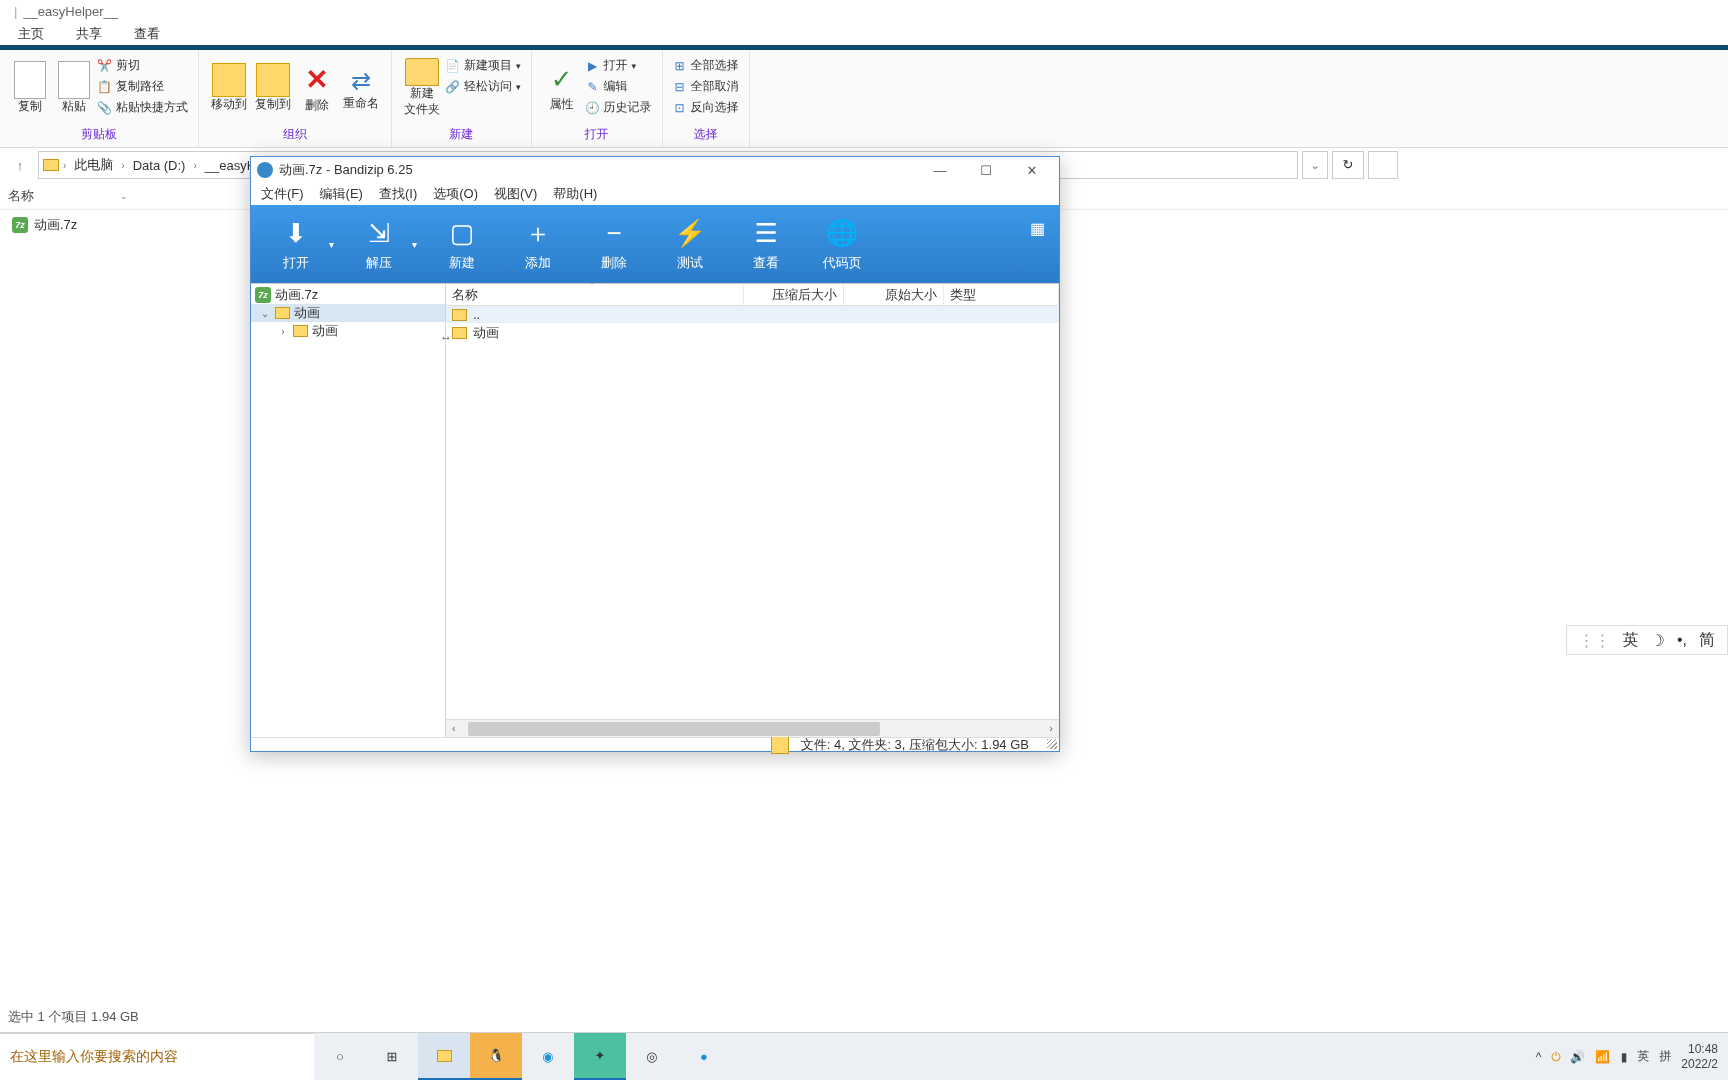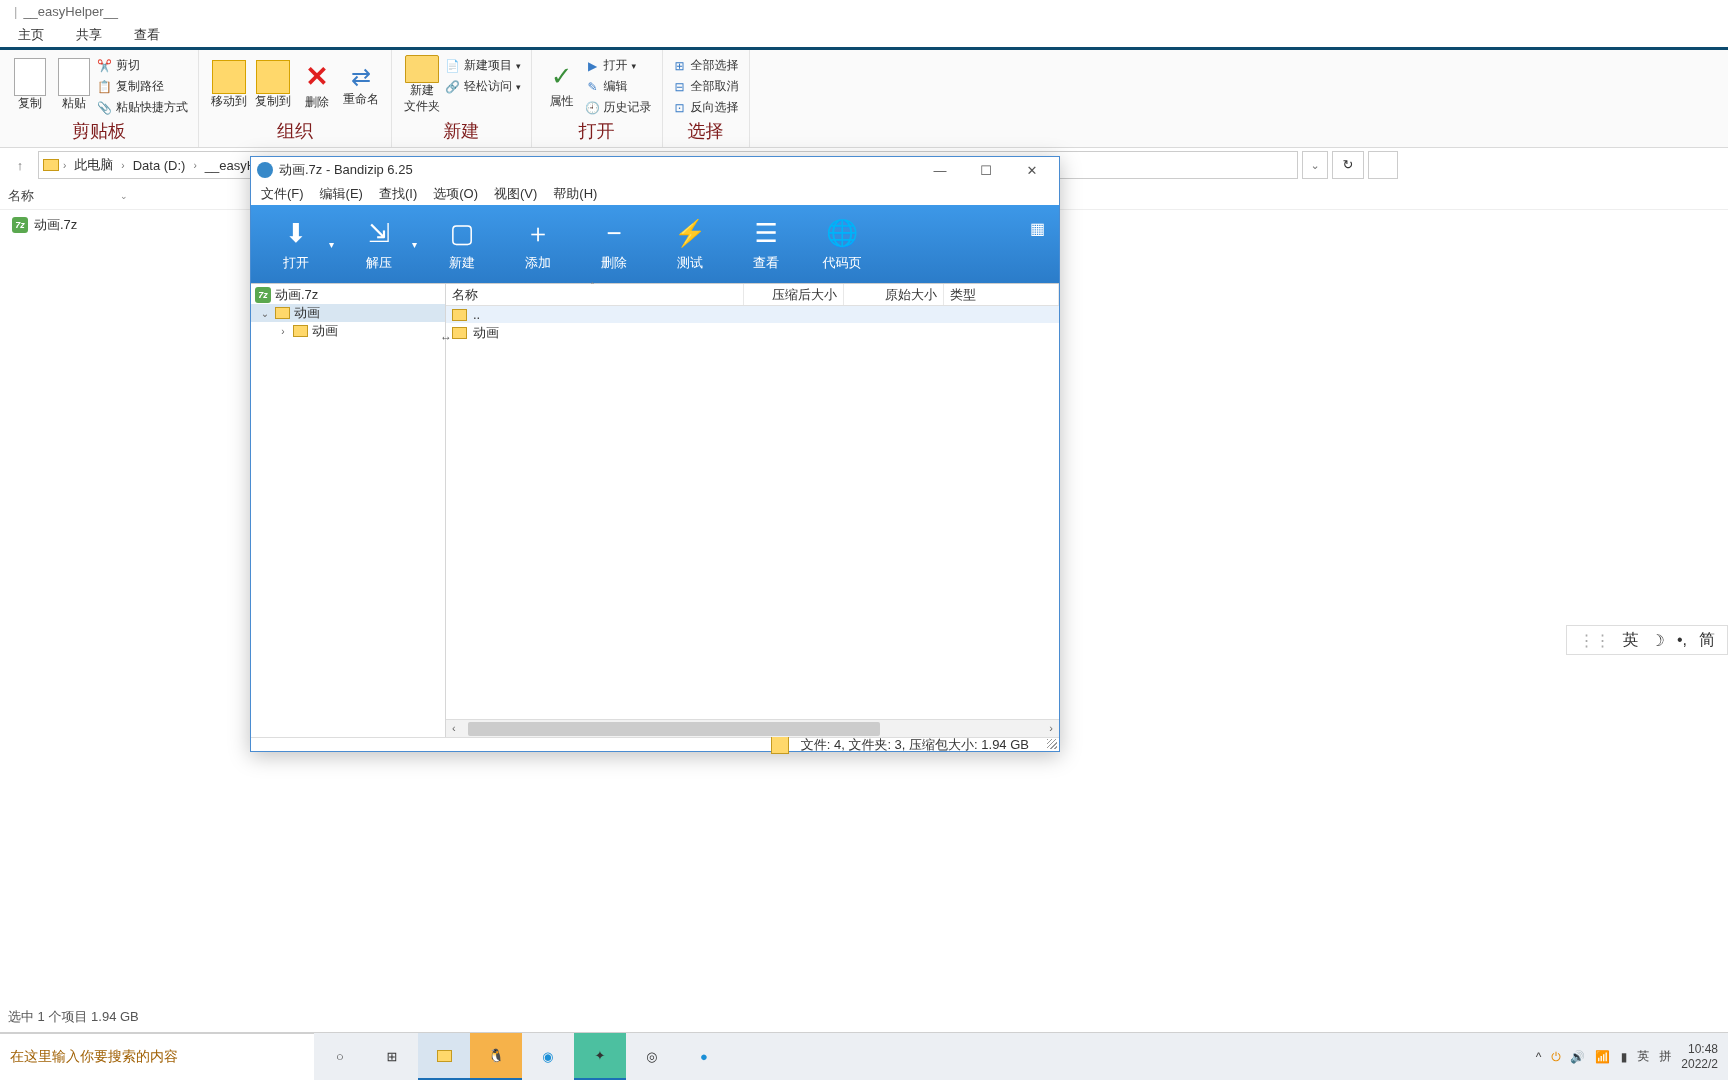--- a/index.html
+++ b/index.html
@@ -3,28 +3,28 @@
   <meta charset="utf-8">
   <style>
     * { margin: 0; padding: 0; box-sizing: border-box; font-family: "Microsoft YaHei", "Segoe UI", sans-serif; }
     body { width: 1728px; height: 1080px; background: #fff; overflow: hidden; position: relative; font-size: 13px; color: #333; }
     
     
     .exp-title { height: 22px; display: flex; align-items: center; padding-left: 8px; background: #fff; color: #666; font-size: 13px; }
     .exp-title .sep { margin: 0 6px; color: #aaa; }
     
     
-    .exp-tabs { height: 28px; display: flex; align-items: center; border-bottom: 3px solid #0c4a6e; padding-left: 2px; }
+    .exp-tabs { height: 28px; display: flex; align-items: center; border-bottom: 5px solid #0c4a6e; padding-left: 2px; }
     .exp-tab { padding: 4px 16px; font-size: 13px; color: #333; cursor: default; }
     
     
     .ribbon { height: 98px; background: #fafafa; border-bottom: 1px solid #dadada; display: flex; }
     .rib-group { border-right: 1px solid #e4e4e4; padding: 2px 8px; display: flex; flex-direction: column; }
     .rib-group-content { flex: 1; display: flex; }
-    .rib-group-label { text-align: center; font-size: 18px; color: #7f1d1d; padding: 2px 0; }
+    .rib-group-label { text-align: center; font-size: 12px; color: #6d28d9; padding: 2px 0; }
     .rib-bigbtn { display: flex; flex-direction: column; align-items: center; justify-content: center; padding: 0 4px; font-size: 12px; text-align: center; line-height: 1.3; min-width: 44px; }
     .rib-smallcol { display: flex; flex-direction: column; justify-content: flex-start; padding-top: 4px; gap: 2px; }
     .rib-small { display: flex; align-items: center; gap: 4px; font-size: 12px; padding: 1px 2px; }
     .rib-small .ico { width: 14px; height: 14px; display: inline-flex; align-items: center; justify-content: center; }
     
     .ico-copy { background: #fff; border: 1px solid #aaa; width: 32px; height: 38px; position: relative; }
     .ico-paste { background: #fff; border: 1px solid #aaa; width: 32px; height: 38px; }
     .ico-move { background: #ffd86b; border: 1px solid #d6a200; width: 34px; height: 34px; }
     .ico-x { color: #e02020; font-size: 28px; font-weight: bold; }
     .ico-rename { color: #3a7cc6; font-size: 24px; }

